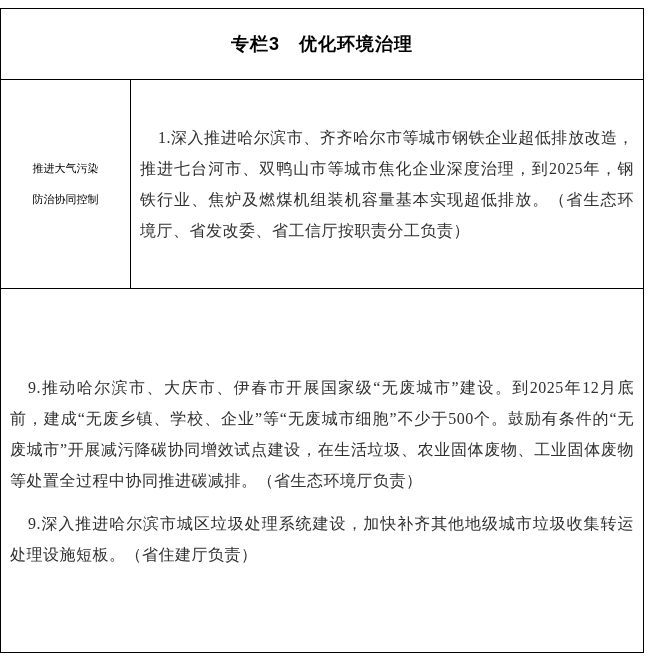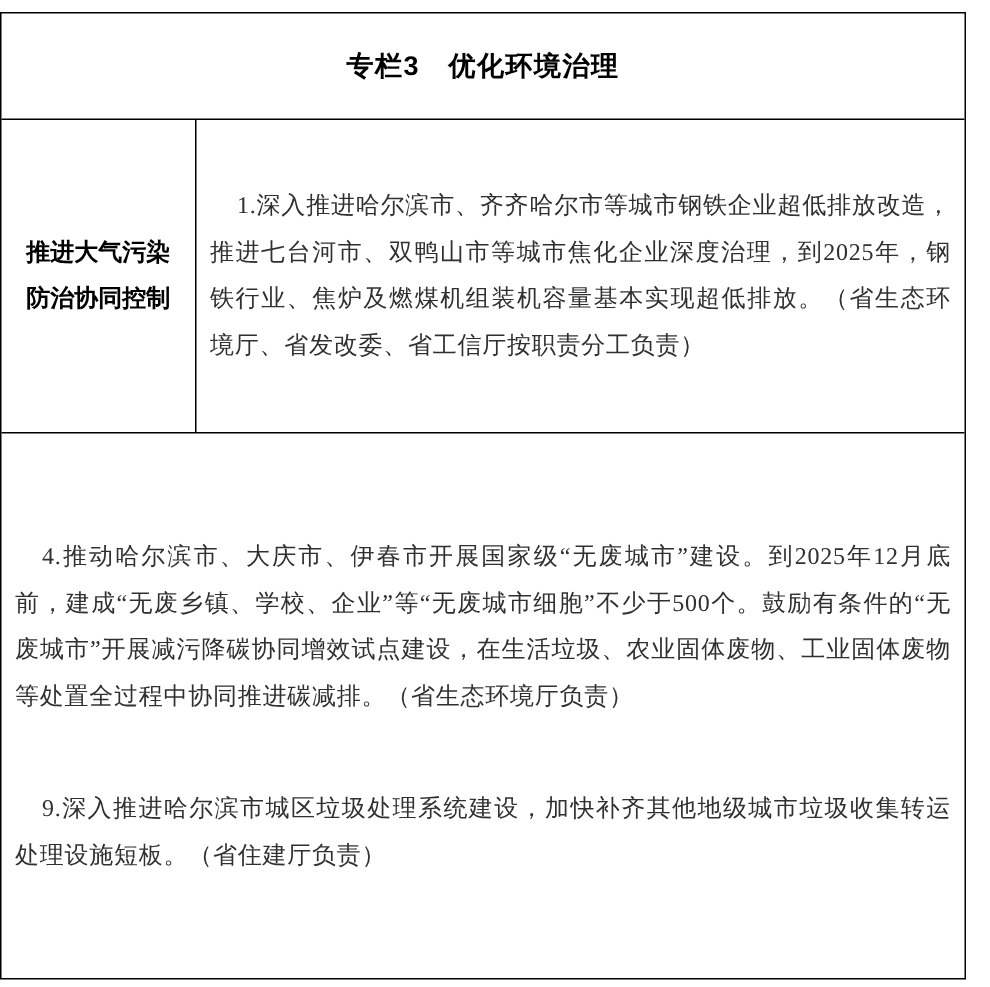--- a/index.html
+++ b/index.html
@@ -59,38 +59,38 @@
     flex: 0 0 130px;
     width: 130px;
     border-right: 1px solid #000000;
     box-sizing: border-box;
     display: flex;
     align-items: center;
     justify-content: center;
   }
   .hdr-text {
     font-family: "Liberation Sans", "DejaVu Sans", sans-serif;
-    font-size: 16px;
-    font-weight: bold;
+    font-size: 11px;
+    font-weight: normal;
     color: #000000;
     line-height: 31px;
     width: 6.2em;
     text-align: center;
   }
   .content-cell {
     flex: 1 1 auto;
     box-sizing: border-box;
     padding: 2px 9px;
     display: flex;
     flex-direction: column;
     justify-content: center;
     overflow: hidden;
   }
   .content-cell p {
-    margin: 22px 0;
+    margin: 6px 0;
     font-size: 16px;
     line-height: 31px;
     color: #303030;
     text-align: justify;
     text-justify: inter-ideograph;
     text-indent: 18px;
     letter-spacing: 0.5px;
     word-break: break-all;
   }
 </style>
@@ -108,19 +108,19 @@
       <div class="hdr-cell">
         <span class="hdr-text">推进大气污染防治协同控制</span>
       </div>
       <div class="content-cell">
         <p>1.深入推进哈尔滨市、齐齐哈尔市等城市钢铁企业超低排放改造，推进七台河市、双鸭山市等城市焦化企业深度治理，到2025年，钢铁行业、焦炉及燃煤机组装机容量基本实现超低排放。（省生态环境厅、省发改委、省工信厅按职责分工负责）</p>
       </div>
     </div>
 
     <div class="t-row row-2">
       <div class="content-cell">
-        <p>4.推动哈尔滨市、大庆市、伊春市开展国家级“无废城市”建设。到2025年12月底前，建成“无废乡镇、学校、企业”等“无废城市细胞”不少于500个。鼓励有条件的“无废城市”开展减污降碳协同增效试点建设，在生活垃圾、农业固体废物、工业固体废物等处置全过程中协同推进碳减排。（省生态环境厅负责）</p>
+        <p>9.推动哈尔滨市、大庆市、伊春市开展国家级“无废城市”建设。到2025年12月底前，建成“无废乡镇、学校、企业”等“无废城市细胞”不少于500个。鼓励有条件的“无废城市”开展减污降碳协同增效试点建设，在生活垃圾、农业固体废物、工业固体废物等处置全过程中协同推进碳减排。（省生态环境厅负责）</p>
         <p>9.深入推进哈尔滨市城区垃圾处理系统建设，加快补齐其他地级城市垃圾收集转运处理设施短板。（省住建厅负责）</p>
       </div>
     </div>
 
   </div>
 </div>
 
 </body></html>

